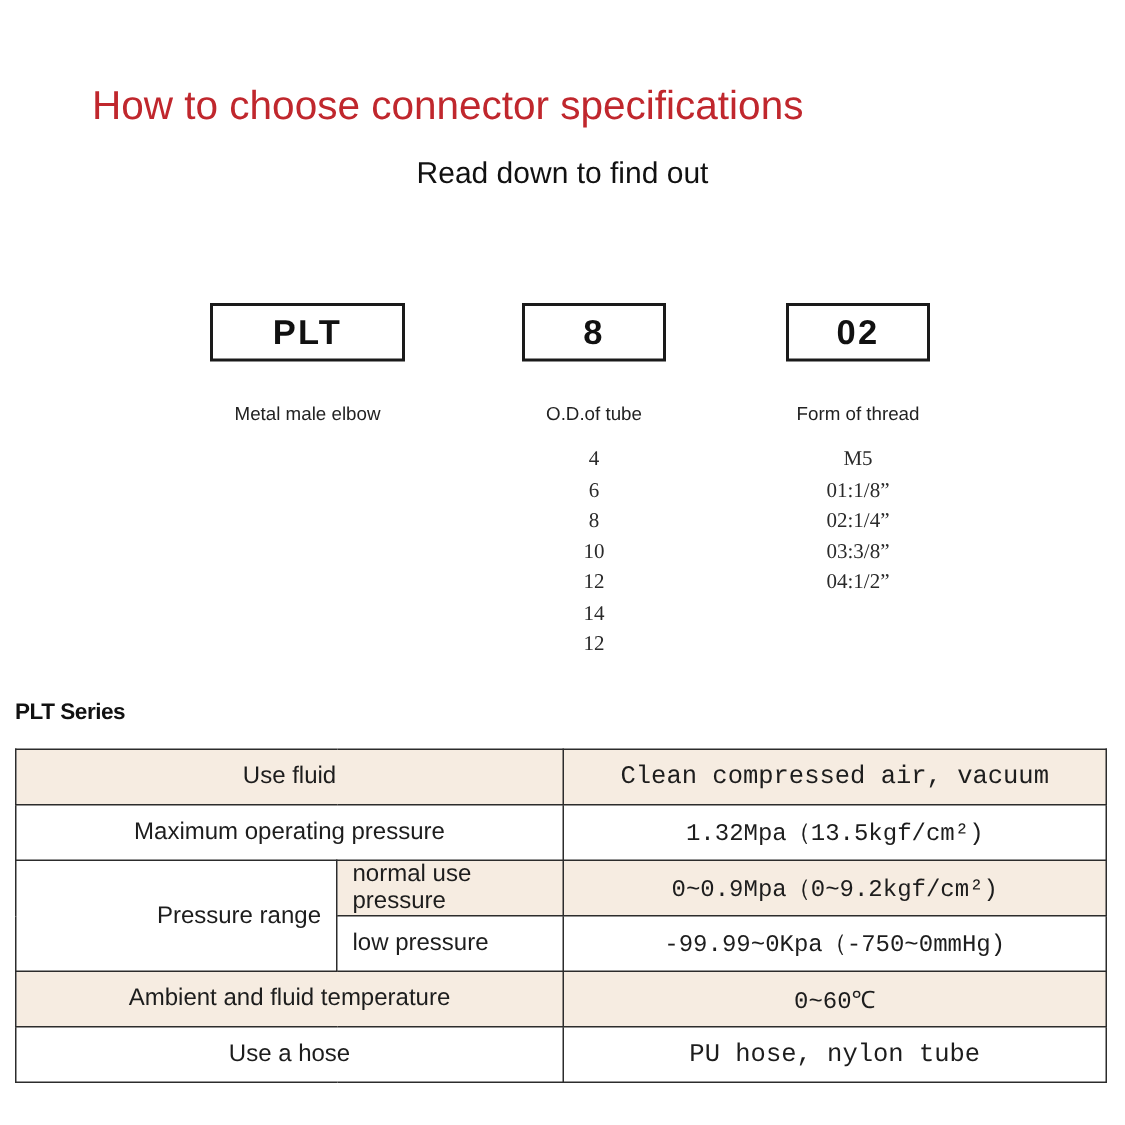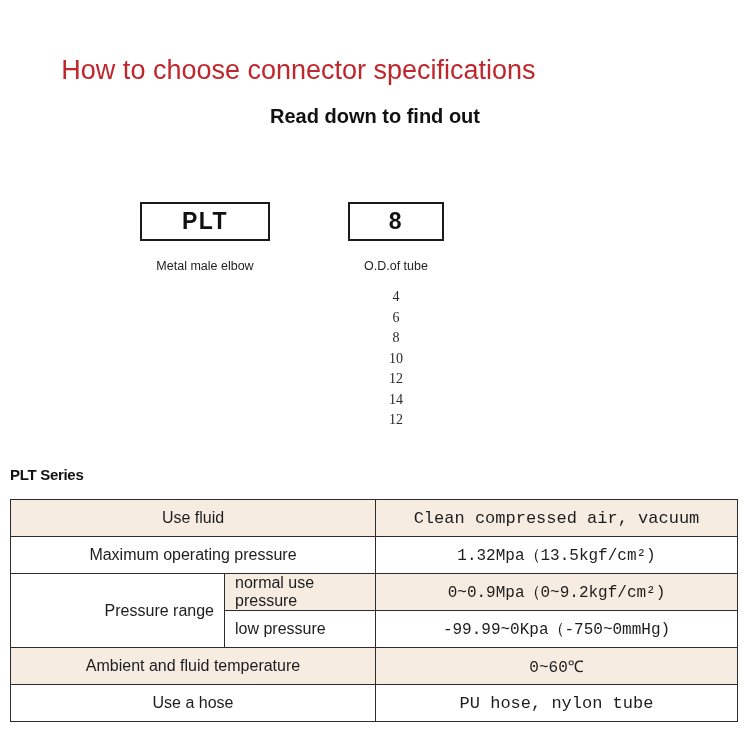--- a/index.html
+++ b/index.html
@@ -30,21 +30,21 @@
     line-height: 32px;
     white-space: nowrap;
   }
   .subtitle {
     position: absolute;
     left: 0;
     top: 103px;
     width: 750px;
     text-align: center;
     font-size: 20px;
-    font-weight: 700;
+    font-weight: 400;
     color: #111111;
     line-height: 26px;
     white-space: nowrap;
   }
 
   
   .code-area {
     position: absolute;
     left: 0;
     top: 0;
@@ -64,21 +64,21 @@
     justify-content: center;
     background: #ffffff;
   }
   .code-box-text {
     font-size: 23px;
     font-weight: 700;
     letter-spacing: 1.5px;
     color: #111111;
   }
   .code-caption {
-    margin-top: 18px;
+    margin-top: 28px;
     text-align: center;
     font-size: 12.5px;
     color: #222222;
     white-space: nowrap;
   }
   .code-options {
     margin-top: 14px;
     text-align: center;
     font-size: 14px;
     color: #2a2a2a;
@@ -166,20 +166,33 @@
       <span class="opt">4</span>
       <span class="opt">6</span>
       <span class="opt">8</span>
       <span class="opt">10</span>
       <span class="opt">12</span>
       <span class="opt">14</span>
       <span class="opt">12</span>
     </div>
   </div>
 
+  <div class="code-group" id="grp-thread">
+    <div class="code-box">
+      <span class="code-box-text">02</span>
+    </div>
+    <div class="code-caption">Form of thread</div>
+    <div class="code-options">
+      <span class="opt">M5</span>
+      <span class="opt">01:1/8”</span>
+      <span class="opt">02:1/4”</span>
+      <span class="opt">03:3/8”</span>
+      <span class="opt">04:1/2”</span>
+    </div>
+  </div>
 
 </div>
 
 <div class="series-heading">PLT Series</div>
 
 <div class="spec-table-wrap">
   <table class="spec">
     <colgroup>
       <col class="col-a">
         <col class="col-b">

